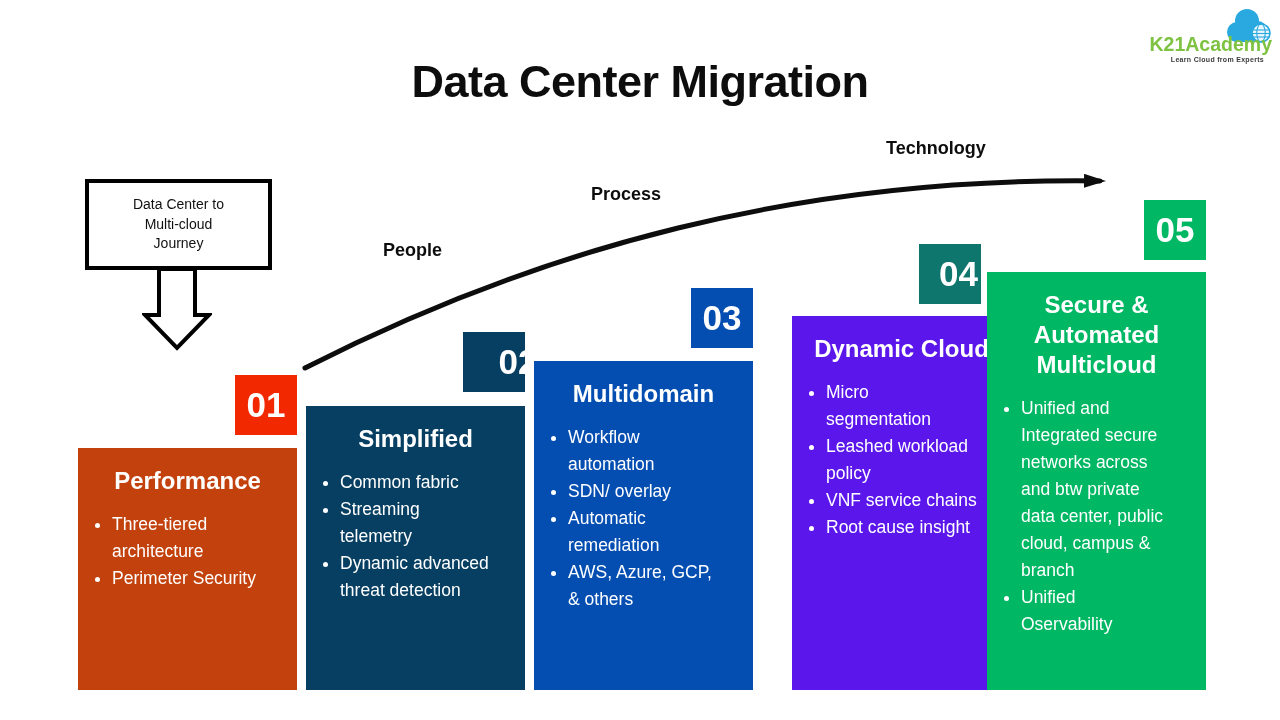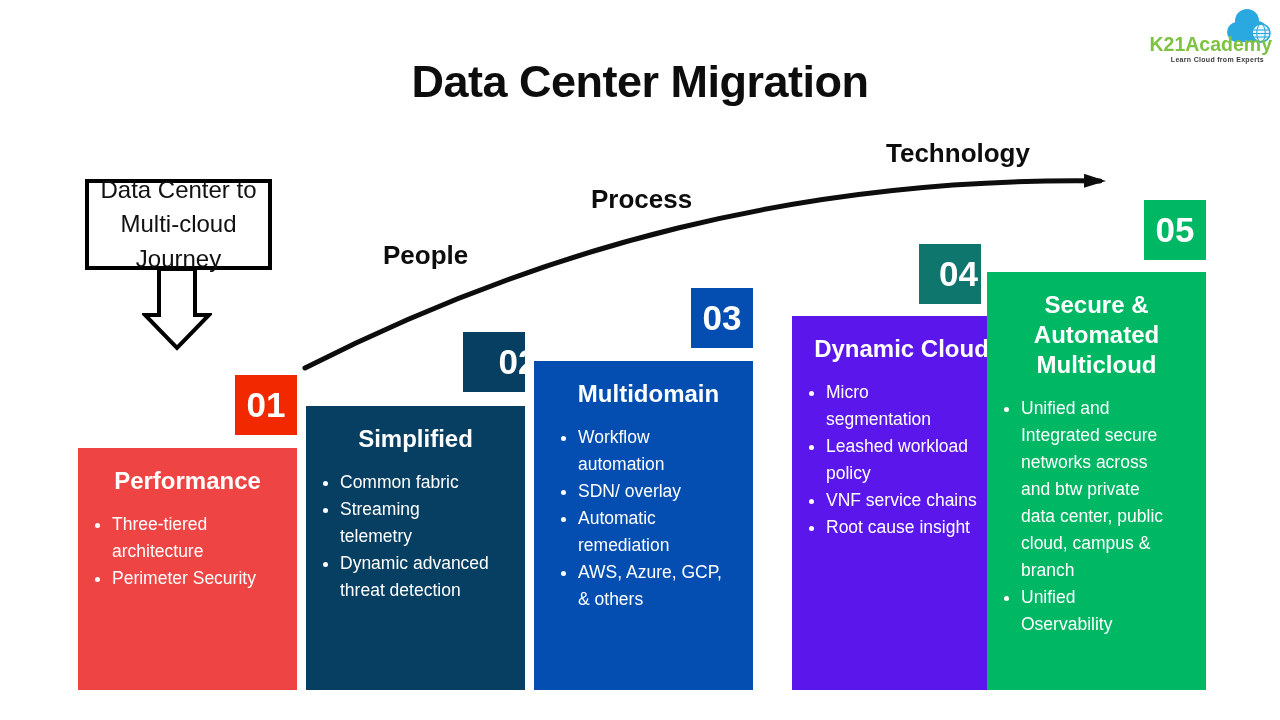--- a/index.html
+++ b/index.html
@@ -38,27 +38,27 @@
     font-size: 7px; font-weight: bold; color: #3a3a3a; letter-spacing: 0.3px;
     white-space: nowrap;
   }
 
   
   .journey-box {
     position: absolute; left: 85px; top: 179px;
     width: 187px; height: 91px;
     border: 4px solid #000; background: #fff;
     display: flex; align-items: center; justify-content: center;
-    text-align: center; font-size: 24px; line-height: 1.42;
+    text-align: center; font-size: 14px; line-height: 1.42;
     white-space: pre-line;
   }
   .down-arrow { position: absolute; left: 142px; top: 267px; }
 
   
-  .curve-label { position: absolute; font-size: 26px; font-weight: bold; color: #0d0d0d; }
+  .curve-label { position: absolute; font-size: 18px; font-weight: bold; color: #0d0d0d; }
   .label-people { left: 383px; top: 240px; }
   .label-process { left: 591px; top: 184px; text-align: right; }
   .label-technology { left: 886px; top: 138px; }
 
   .curve-svg { position: absolute; left: 0; top: 0; pointer-events: none; }
 
   
   .col { position: absolute; width: 219px; color: #ffffff; }
   .col-1 { left: 78px;  top: 448px; height: 242px; }
   .col-2 { left: 306px; top: 406px; height: 284px; }
@@ -138,41 +138,41 @@
   <div class="curve-label label-people">People</div>
   <div class="curve-label label-process">Process</div>
   <div class="curve-label label-technology">Technology</div>
 
   <div class="badge badge-1" style="background-color: rgb(242, 40, 0);">01</div>
   <div class="badge badge-2" style="background-color: rgb(7, 63, 98);">02</div>
   <div class="badge badge-3" style="background-color: rgb(4, 78, 178);">03</div>
   <div class="badge badge-4" style="background-color: #0f766e; padding-left: 17px;">04</div>
   <div class="badge badge-5" style="background-color: rgb(0, 183, 100);">05</div>
 
-  <div class="col col-1" style="background-color: #ef4444;">
+  <div class="col col-1" style="background-color: #c2410c;">
     <h2 class="col-title">Performance</h2>
     <ul class="col-bullets">
       <li>Three-tiered
 architecture</li>
       <li>Perimeter Security</li>
     </ul>
   </div>
 
   <div class="col col-2" style="background-color: rgb(7, 63, 98);">
     <h2 class="col-title">Simplified</h2>
     <ul class="col-bullets">
       <li>Common fabric</li>
       <li>Streaming
 telemetry</li>
       <li>Dynamic advanced
 threat detection</li>
     </ul>
   </div>
 
-  <div class="col col-3" style="background-color: rgb(4, 78, 178); padding-left: 10px;">
+  <div class="col col-3" style="background-color: rgb(4, 78, 178);">
     <h2 class="col-title">Multidomain</h2>
     <ul class="col-bullets">
       <li>Workflow
 automation</li>
       <li>SDN/ overlay</li>
       <li>Automatic
 remediation</li>
       <li>AWS, Azure, GCP,
 &amp; others</li>
     </ul>

